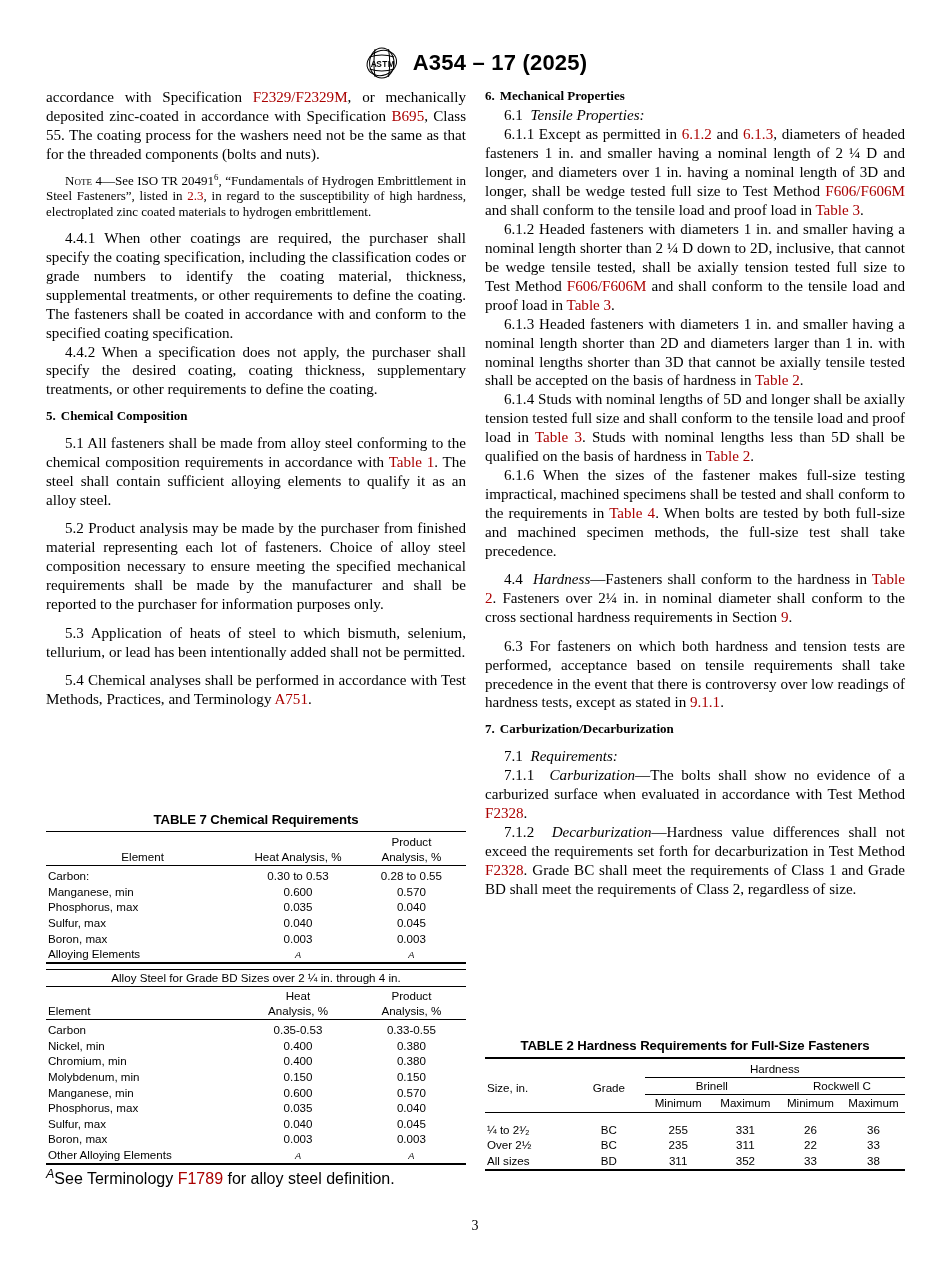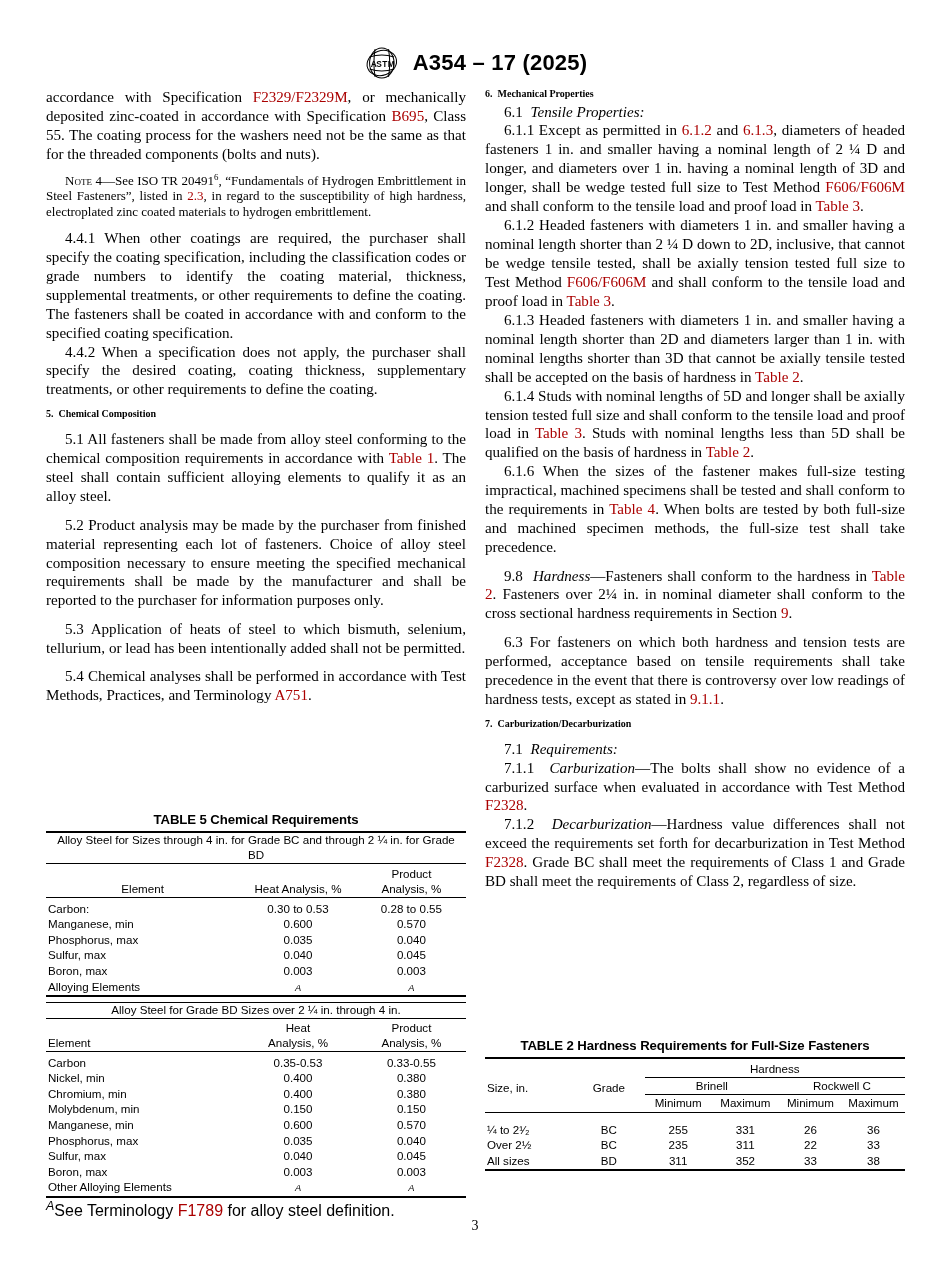--- a/index.html
+++ b/index.html
@@ -63,21 +63,21 @@
     margin: 0;
   }
   .para {
     text-indent: 19px;
   }
   .para.cont { text-indent: 0; }
 
   .sec-head {
     font-family: "Liberation Serif", serif;
     font-weight: bold;
-    font-size: 10px;
+    font-size: 13px;
     margin-top: 9px;
     margin-bottom: 2px;
     text-indent: 0;
     text-align: left;
   }
   .sec-head .num { margin-right: 5px; }
 
   .sub-head {
     text-indent: 19px;
     text-align: left;
@@ -217,40 +217,37 @@
 
     <p class="para"><span>6.1.2  Headed fasteners with diameters 1 in. and smaller having a nominal length shorter than 2 ¼ D down to 2D, inclusive, that cannot be wedge tensile tested, shall be axially tension tested full size to Test Method </span><span class="ref">F606/F606M</span><span> and shall conform to the tensile load and proof load in </span><span class="ref">Table 3</span><span>.</span></p>
 
     <p class="para"><span>6.1.3  Headed fasteners with diameters 1 in. and smaller having a nominal length shorter than 2D and diameters larger than 1 in. with nominal lengths shorter than 3D that cannot be axially tensile tested shall be accepted on the basis of hardness in </span><span class="ref">Table 2</span><span>.</span></p>
 
     <p class="para"><span>6.1.4  Studs with nominal lengths of 5D and longer shall be axially tension tested full size and shall conform to the tensile load and proof load in </span><span class="ref">Table 3</span><span>. Studs with nominal lengths less than 5D shall be qualified on the basis of hardness in </span><span class="ref">Table 2</span><span>.</span></p>
 
 
     <p class="para"><span>6.1.6  When the sizes of the fastener makes full-size testing impractical, machined specimens shall be tested and shall conform to the requirements in </span><span class="ref">Table 4</span><span>. When bolts are tested by both full-size and machined specimen methods, the full-size test shall take precedence.</span></p>
 
-    <p class="para gap-before"><span>9.8</span>&nbsp; <span class="it">Hardness</span><span>—Fasteners shall conform to the hardness in </span><span class="ref">Table 2</span><span>. Fasteners over 2¼ in. in nominal diameter shall conform to the cross sectional hardness requirements in Section </span><span class="ref">9</span><span>.</span></p>
+    <p class="para gap-before"><span>4.4</span>&nbsp; <span class="it">Hardness</span><span>—Fasteners shall conform to the hardness in </span><span class="ref">Table 2</span><span>. Fasteners over 2¼ in. in nominal diameter shall conform to the cross sectional hardness requirements in Section </span><span class="ref">9</span><span>.</span></p>
 
     <p class="para gap-before"><span>6.3  For fasteners on which both hardness and tension tests are performed, acceptance based on tensile requirements shall take precedence in the event that there is controversy over low readings of hardness tests, except as stated in </span><span class="ref">9.1.1</span><span>.</span></p>
 
     <p class="sec-head"><span class="num">7.</span><span>Carburization/Decarburization</span></p>
 
     <p class="para sub-head gap-before"><span>7.1</span>&nbsp; <span class="it">Requirements:</span></p>
 
     <p class="para"><span>7.1.1</span>&nbsp; <span class="it">Carburization</span><span>—The bolts shall show no evidence of a carburized surface when evaluated in accordance with Test Method </span><span class="ref">F2328</span><span>.</span></p>
 
     <p class="para"><span>7.1.2</span>&nbsp; <span class="it">Decarburization</span><span>—Hardness value differences shall not exceed the requirements set forth for decarburization in Test Method </span><span class="ref">F2328</span><span>. Grade BC shall meet the requirements of Class 1 and Grade BD shall meet the requirements of Class 2, regardless of size.</span></p>
   </div>
 
   <div class="table-block" id="table1-block">
-    <div class="tbl-caption">TABLE 5 Chemical Requirements</div>
+    <div class="tbl-caption">TABLE 7 Chemical Requirements</div>
     <table class="data">
       <tbody>
-        <tr class="rule-thick">
-          <td class="span-title" colspan="3">Alloy Steel for Sizes through 4 in. for Grade BC and through 2 ¼ in. for Grade BD</td>
-        </tr>
         <tr class="rule-thin">
           <td class="ctr" style="width:46%;padding-top:3px">Element</td>
           <td class="ctr" style="width:28%;padding-top:3px">Heat Analysis, %</td>
           <td class="ctr" style="width:26%;padding-top:3px">
             <span>Product</span><br>
             <span>Analysis, %</span>
           </td>
         </tr>
 
         <tr class="rule-thin spacer-row-sm">

